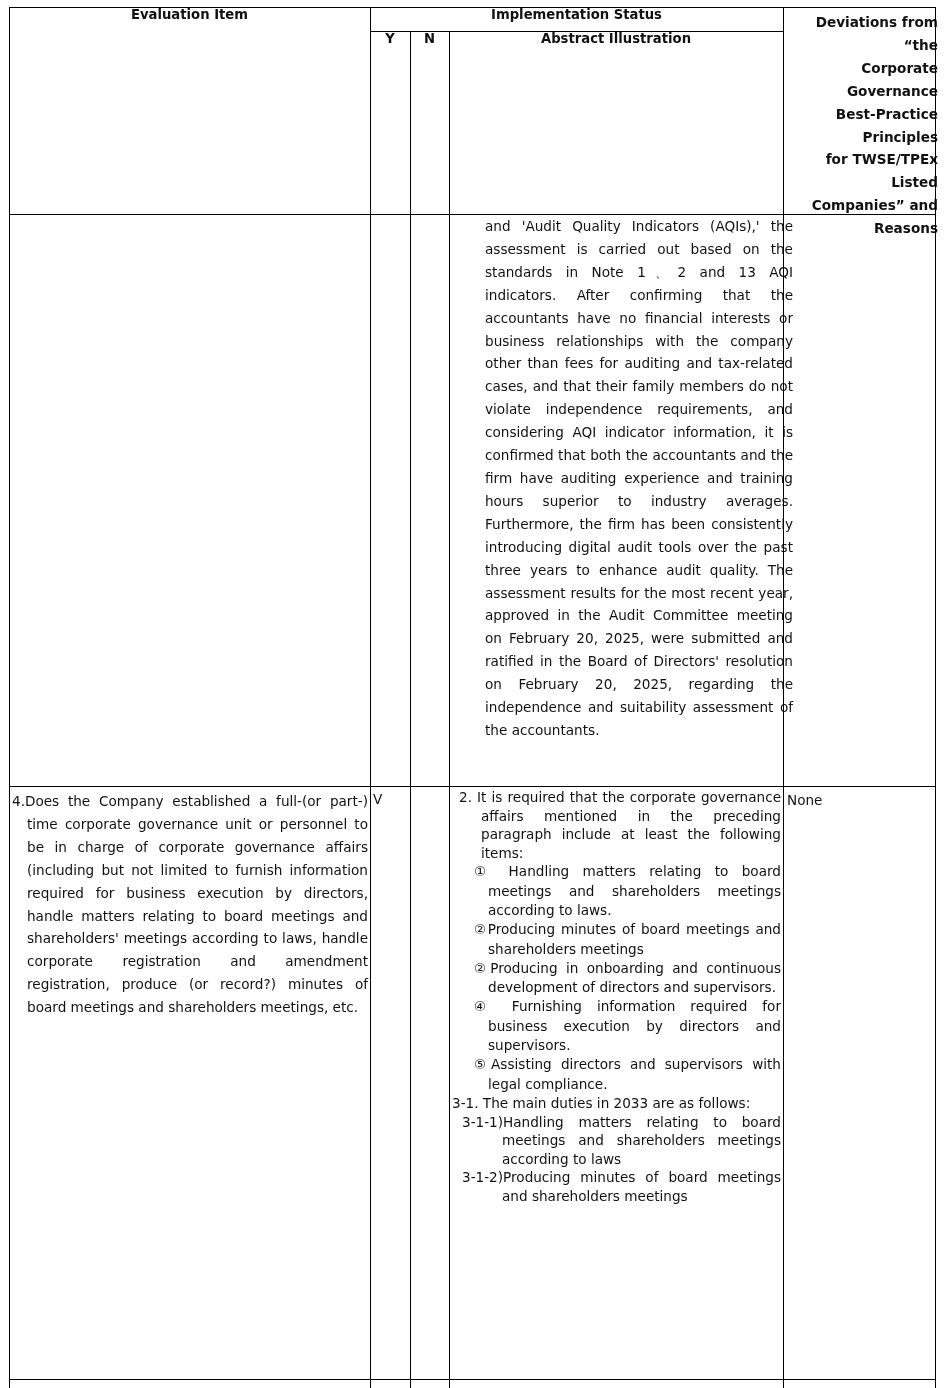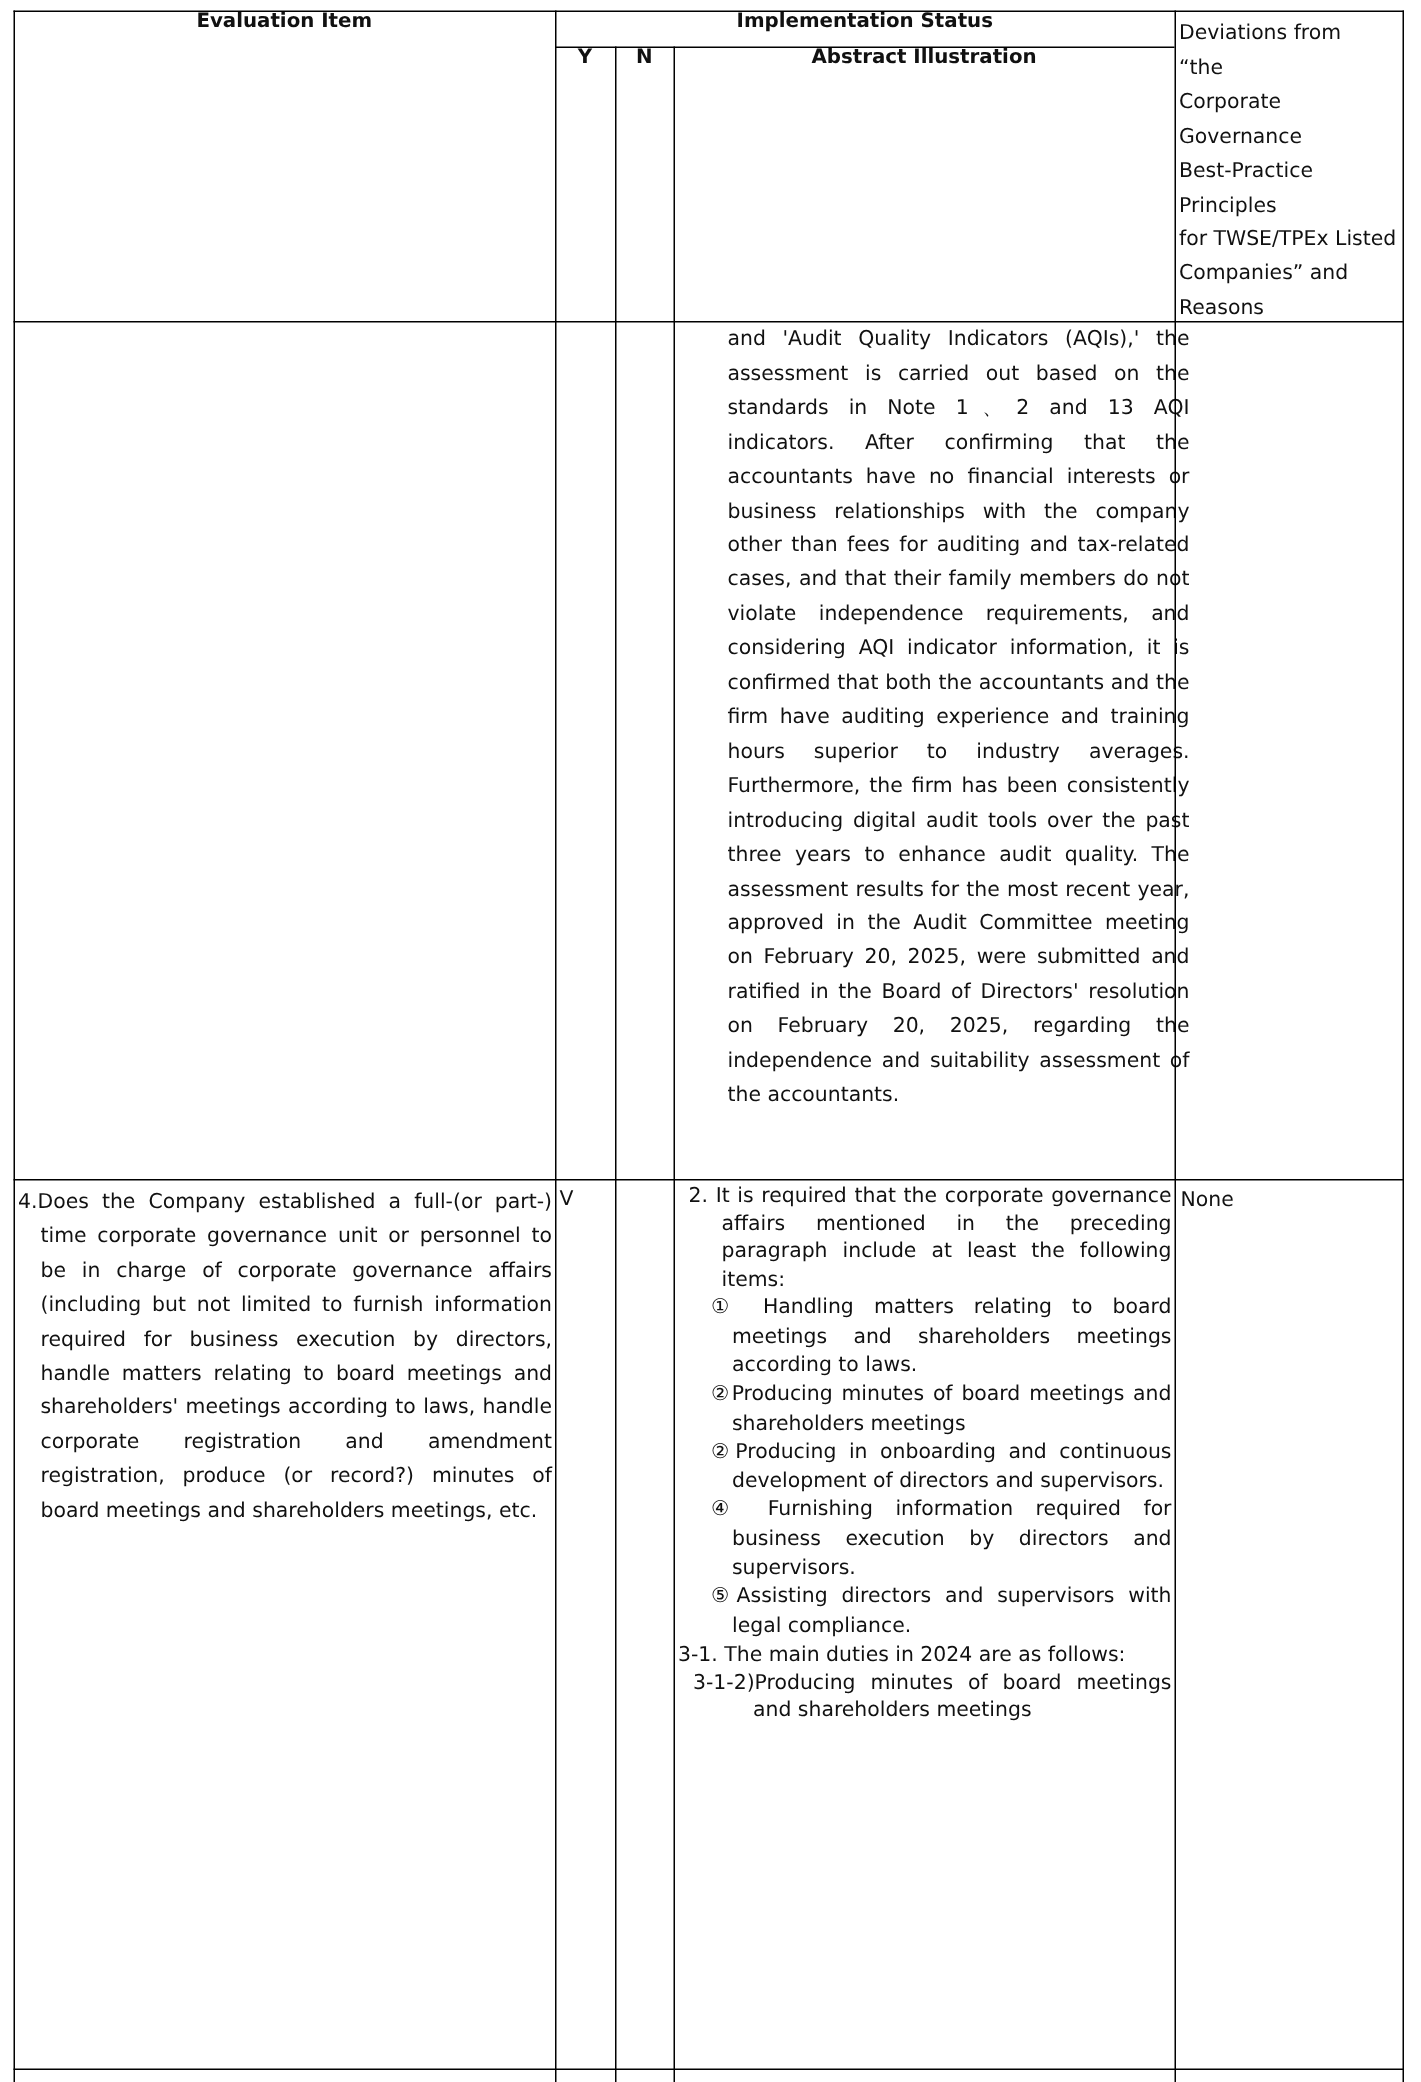--- a/index.html
+++ b/index.html
@@ -9,21 +9,21 @@
   .cell { position: absolute; box-sizing: border-box; }
   .line { position: absolute; background: #000; }
   .hdr { font-weight: bold; font-size: 13.2px; }
   .body-txt { font-size: 13.6px; line-height: 22.9px; text-align: justify; text-align-last: left; }
   .dense { font-size: 13.6px; line-height: 18.6px; text-align: justify; text-align-last: left; }
   .centered { display: flex; align-items: flex-start; justify-content: center; text-align: center; }
   .para { margin: 0; }
   .hang { padding-left: 15px; text-indent: -15px; }
   .sub { padding-left: 36px; text-indent: -14px; }
   .sub2 { padding-left: 50px; text-indent: -40px; }
-  .dev-hdr { font-weight: normal; font-size: 13.6px; line-height: 22.9px; }
+  .dev-hdr { font-weight: bold; font-size: 13.6px; line-height: 22.9px; text-align: right; }
 </style>
 </head>
 <body>
 
 <div class="tbl">
 
   <div class="cell hdr centered" style="left:0; top:0; width:361px; height:207px;">
     <span>Evaluation Item</span>
   </div>
 
@@ -65,21 +65,22 @@
     <div class="cell body-txt hang" style="left:3px; top:4px; width:356px;">4.Does the Company established a full-(or part-) time corporate governance unit or personnel to be in charge of corporate governance affairs (including but not limited to furnish information required for business execution by directors, handle matters relating to board meetings and shareholders' meetings according to laws, handle corporate registration and amendment registration, produce (or record?) minutes of board meetings and shareholders meetings, etc.</div>
     <div class="cell" style="left:364px; top:5px; width:30px; font-size:13.6px;">V</div>
     <div class="cell" style="left:401px; top:5px; width:39px;"></div>
     <div class="cell dense" style="left:443px; top:2px; width:329px;">
       <p class="para hang" style="padding-left:22px; text-indent:-22px; margin-left:7px;">2.  It is required that the corporate governance affairs mentioned in the preceding paragraph include at least the following items:</p>
       <p class="para sub" style="line-height:19.3px;">① Handling matters relating to board meetings and shareholders meetings according to laws.</p>
       <p class="para sub" style="line-height:19.3px;">②Producing minutes of board meetings and shareholders meetings</p>
       <p class="para sub" style="line-height:19.3px;">②Producing in onboarding and continuous development of directors and supervisors.</p>
       <p class="para sub" style="line-height:19.3px;">④ Furnishing information required for business execution by directors and supervisors.</p>
       <p class="para sub" style="line-height:19.3px;">⑤Assisting directors and supervisors with legal compliance.</p>
-      <p class="para">3-1. The main duties in 2024 are as follows:</p>
+      <p class="para">3-1. The main duties in 2033 are as follows:</p>
+      <p class="para sub2">3-1-1)Handling matters relating to board meetings and shareholders meetings according to laws</p>
       <p class="para sub2">3-1-2)Producing minutes of board meetings and shareholders meetings</p>
     </div>
     <div class="cell" style="left:778px; top:6px; width:150px; font-size:13.6px;">None</div>
   </div>
 
   <div class="line" style="left:0; top:0; width:927px; height:1px;"></div>
   <div class="line" style="left:361px; top:24px; width:413px; height:1px;"></div>
   <div class="line" style="left:0; top:207px; width:927px; height:1px;"></div>
   <div class="line" style="left:0; top:779px; width:927px; height:1px;"></div>
   <div class="line" style="left:0; top:1372px; width:927px; height:1px;"></div>

